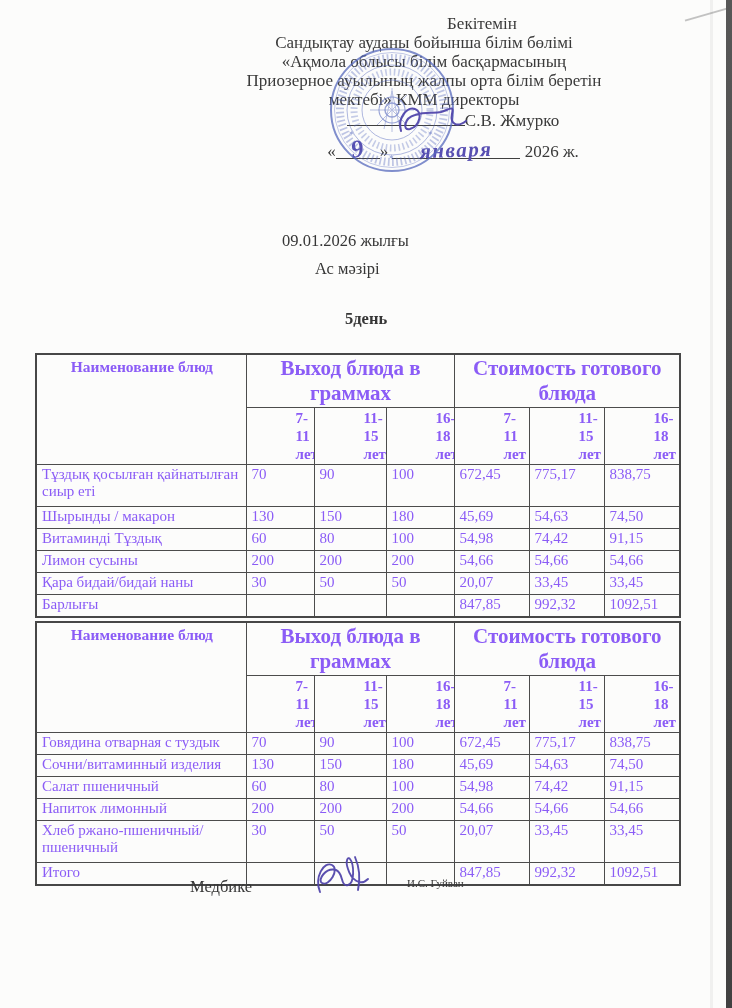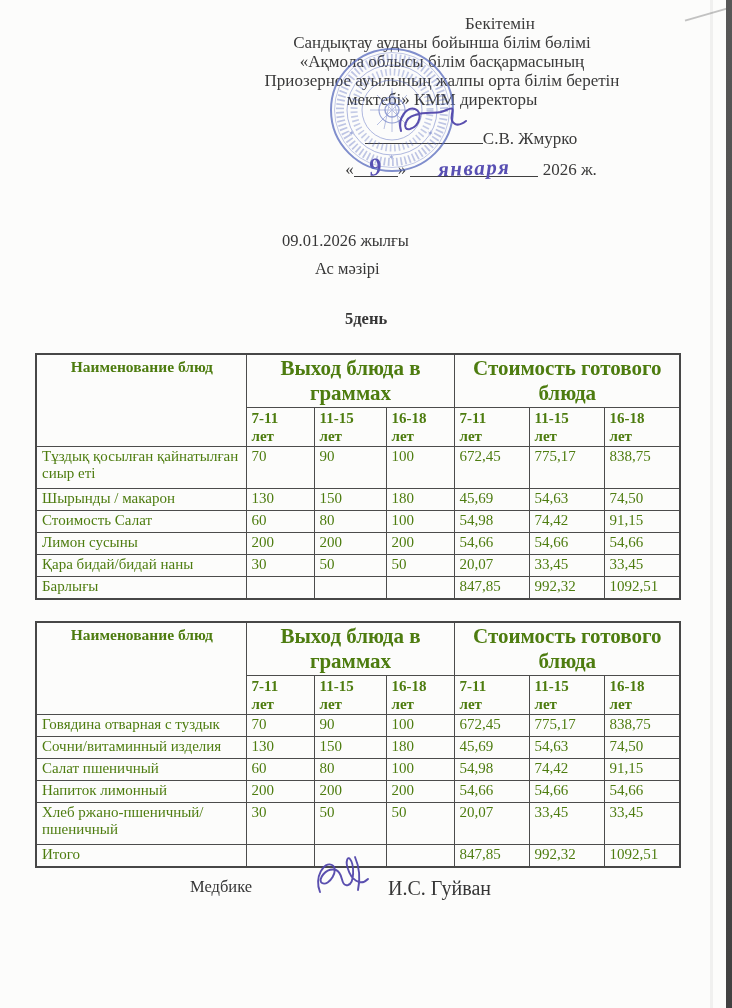--- a/index.html
+++ b/index.html
@@ -8,25 +8,25 @@
     font-family:"Liberation Serif","DejaVu Serif",serif;
     background:#ffffff;
   }
   .page{
     position:relative;width:732px;height:1008px;
     background:#fcfcfb;overflow:hidden;color:#363636;
   }
 
   
   .approval{
-    position:absolute;left:227px;top:14px;width:430px;
+    position:absolute;left:209px;top:14px;width:430px;
     text-align:center;font-size:17px;line-height:19px;color:#3a3a3a;
   }
   .approval .l1{padding-left:116px;}
-  .sign-row{margin-top:18px;white-space:nowrap;padding-left:58px;}
+  .sign-row{margin-top:0;white-space:nowrap;padding-left:58px;}
   .uline{
     display:inline-block;border-bottom:1.6px solid #3f3f3f;
     height:16px;vertical-align:baseline;
   }
   .uline.u-sign{width:118px;}
   .uline.u-day{width:44px;text-align:center;}
   .uline.u-month{width:128px;text-align:center;}
   .date-row{margin-top:12px;white-space:nowrap;padding-left:58px;font-size:17px;}
   .ink{color:#584fb2;}
   .hand-digit{
@@ -45,43 +45,43 @@
 
   
   .t-date{position:absolute;left:282px;top:231px;font-size:16.5px;}
   .t-menu{position:absolute;left:315px;top:259px;font-size:16.5px;}
   .t-day{position:absolute;left:345px;top:309px;font-size:16.5px;font-weight:bold;}
 
   
   table.menu{
     position:absolute;left:35px;width:646px;
     border-collapse:collapse;table-layout:fixed;
-    font-size:15px;color:#4d7c0f;
+    font-size:15px;color:#8b5cf6;
     border:2px solid #474747;
   }
   table.t1{top:353px;}
   table.t2{top:621px;}
   table.menu th,table.menu td{
     border:1px solid #4c4c4c;
     padding:1px 4px 1px 5px;
     vertical-align:top;text-align:left;
     overflow:hidden;
   }
   table.menu th{font-weight:bold;}
   .gh{text-align:center !important;font-size:21px;}
   .nameh{text-align:center !important;vertical-align:top;font-size:15.5px;padding-top:3px !important;}
   tr.h1{height:22px;}
   tr.h2{height:37px;}
   tr.r{height:22px;}
   tr.tall{height:42px;}
-  .agehdr div{line-height:18px;}
+  .agehdr div{line-height:18px;margin-left:44px;}
 
   
   .f-role{position:absolute;left:190px;top:877px;font-size:16.5px;}
-  .f-name{position:absolute;left:388px;top:877px;font-size:20px;text-align:center;}
+  .f-name{position:absolute;left:407px;top:877px;font-size:11px;text-align:center;}
 
   
   .edge-right{
     position:absolute;right:0;top:0;width:6px;height:1008px;
     background:linear-gradient(#575757,#414141);
   }
   .diag-line{
     position:absolute;left:684px;top:13px;width:48px;height:1.5px;
     background:rgba(115,115,115,.42);transform:rotate(-16deg);
   }
@@ -199,21 +199,21 @@
       <tr class="r">
         <td>Шырынды / макарон</td>
         <td>130</td>
         <td>150</td>
         <td>180</td>
         <td>45,69</td>
         <td>54,63</td>
         <td>74,50</td>
       </tr>
       <tr class="r">
-        <td>Стоимость Салат</td>
+        <td>Витаминді Тұздық</td>
         <td>60</td>
         <td>80</td>
         <td>100</td>
         <td>54,98</td>
         <td>74,42</td>
         <td>91,15</td>
       </tr>
       <tr class="r">
         <td>Лимон сусыны</td>
         <td>200</td>

